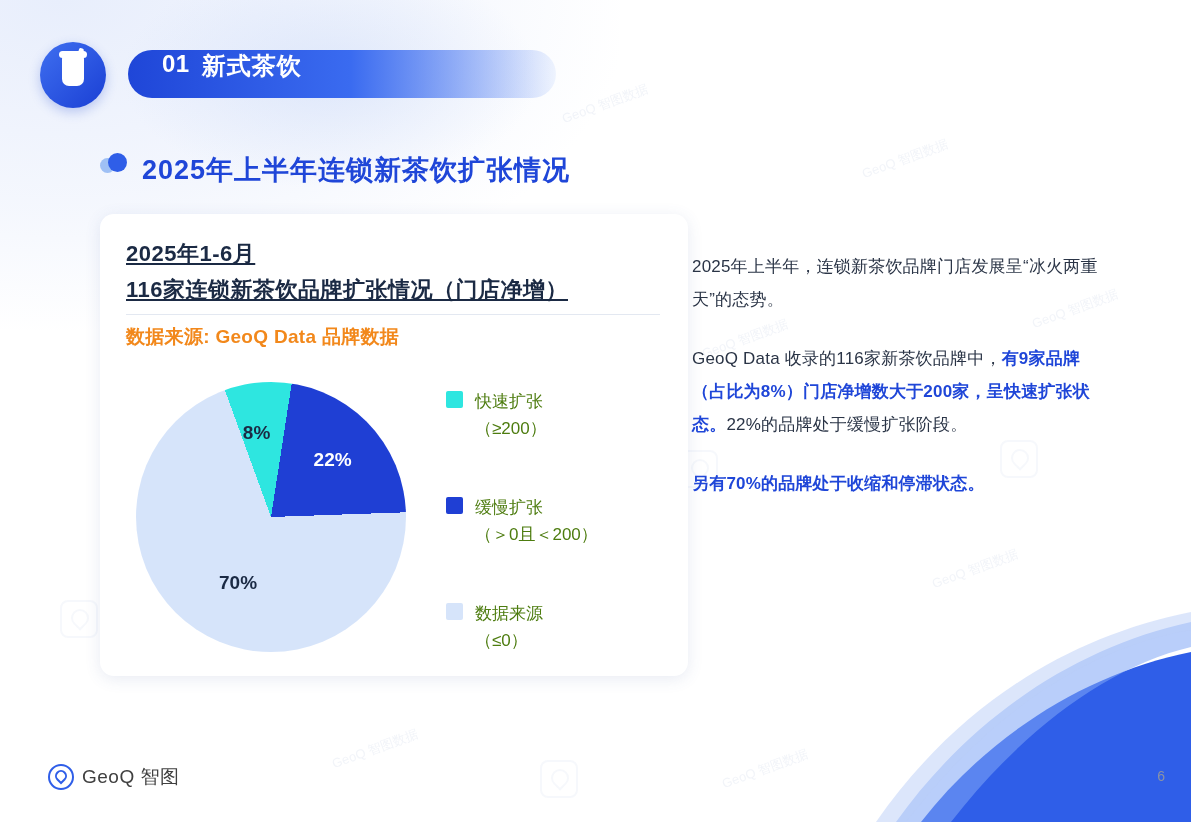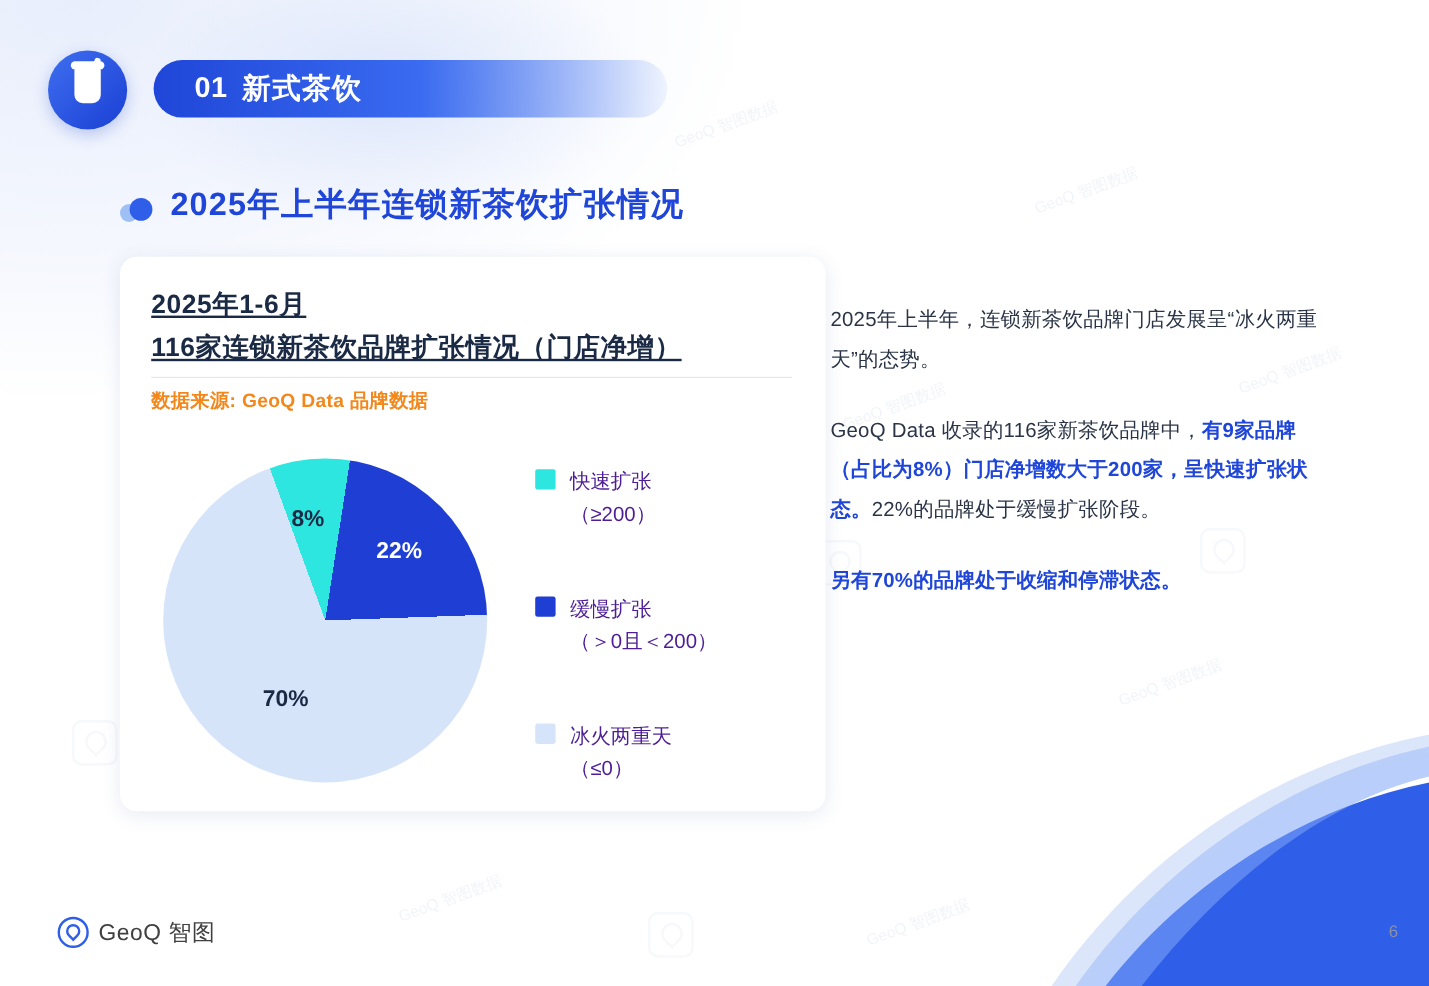--- a/index.html
+++ b/index.html
@@ -108,21 +108,21 @@
     transform: rotate(18deg);
     border-radius: 2px;
   }
   .section-tab {
     position: absolute;
     left: 128px; top: 50px;
     width: 428px; height: 48px;
     border-radius: 24px;
     background: linear-gradient(90deg, #1f46d8 0%, #3a6bf0 52%, rgba(160,190,250,0.15) 100%);
     display: flex;
-    align-items: center;
+    align-items: flex-start;
   }
   .section-tab .num {
     color: #ffffff;
     font-size: 24px;
     font-weight: bold;
     margin-left: 34px;
     letter-spacing: 0.5px;
   }
   .section-tab .name {
     color: #ffffff;
@@ -139,21 +139,21 @@
     letter-spacing: 0.5px;
     padding-bottom: 7px;
     border-bottom: 1px solid #b9c2d2;
   }
 
   
   .sub-row {
     position: absolute;
     left: 100px; top: 152px;
     display: flex;
-    align-items: flex-end;
+    align-items: flex-start;
   }
   .sub-dot {
     position: relative;
     width: 28px; height: 24px;
     margin-right: 14px;
   }
   .sub-dot .d1 {
     position: absolute;
     left: 0; top: 6px;
     width: 15px; height: 15px;
@@ -195,21 +195,21 @@
   }
   .card-rule {
     position: absolute;
     left: 26px; top: 100px;
     width: 534px; height: 1px;
     background: #e3e8f1;
   }
   .card-source {
     position: absolute;
     left: 26px; top: 110px;
-    font-size: 16px;
+    font-size: 19px;
     color: #f2881b;
     font-weight: bold;
     letter-spacing: 0.3px;
   }
 
   
   .pie-wrap {
     position: absolute;
     left: 26px; top: 158px;
     width: 300px; height: 290px;
@@ -241,21 +241,21 @@
   }
   .legend-swatch {
     width: 17px; height: 17px;
     border-radius: 2px;
     margin-right: 12px;
     margin-top: 3px;
     flex: 0 0 auto;
   }
   .legend-text {
     font-size: 17px;
-    color: #4c1d95;
+    color: #4d7c0f;
     line-height: 27px;
   }
 
   
   .rightcol {
     position: absolute;
     left: 692px; top: 250px;
     width: 418px;
   }
   .para {
@@ -377,21 +377,21 @@
       <div class="legend-item">
         <div class="legend-swatch" id="sw1" style="background: rgb(31, 63, 212);"></div>
         <div class="legend-text">
           <div>缓慢扩张</div>
           <div>（＞0且＜200）</div>
         </div>
       </div>
       <div class="legend-item">
         <div class="legend-swatch" id="sw2" style="background: rgb(214, 228, 250);"></div>
         <div class="legend-text">
-          <div>冰火两重天</div>
+          <div>数据来源</div>
           <div>（≤0）</div>
         </div>
       </div>
     </div>
   </div>
 
   <div class="rightcol">
     <div class="para">2025年上半年，连锁新茶饮品牌门店发展呈“冰火两重天”的态势。</div>
     <div class="para"><span>GeoQ Data 收录的116家新茶饮品牌中，</span><span class="hl">有9家品牌（占比为8%）门店净增数大于200家，呈快速扩张状态。</span><span>22%的品牌处于缓慢扩张阶段。</span></div>
     <div class="para"><span class="hl">另有70%的品牌处于收缩和停滞状态。</span><br></div>

